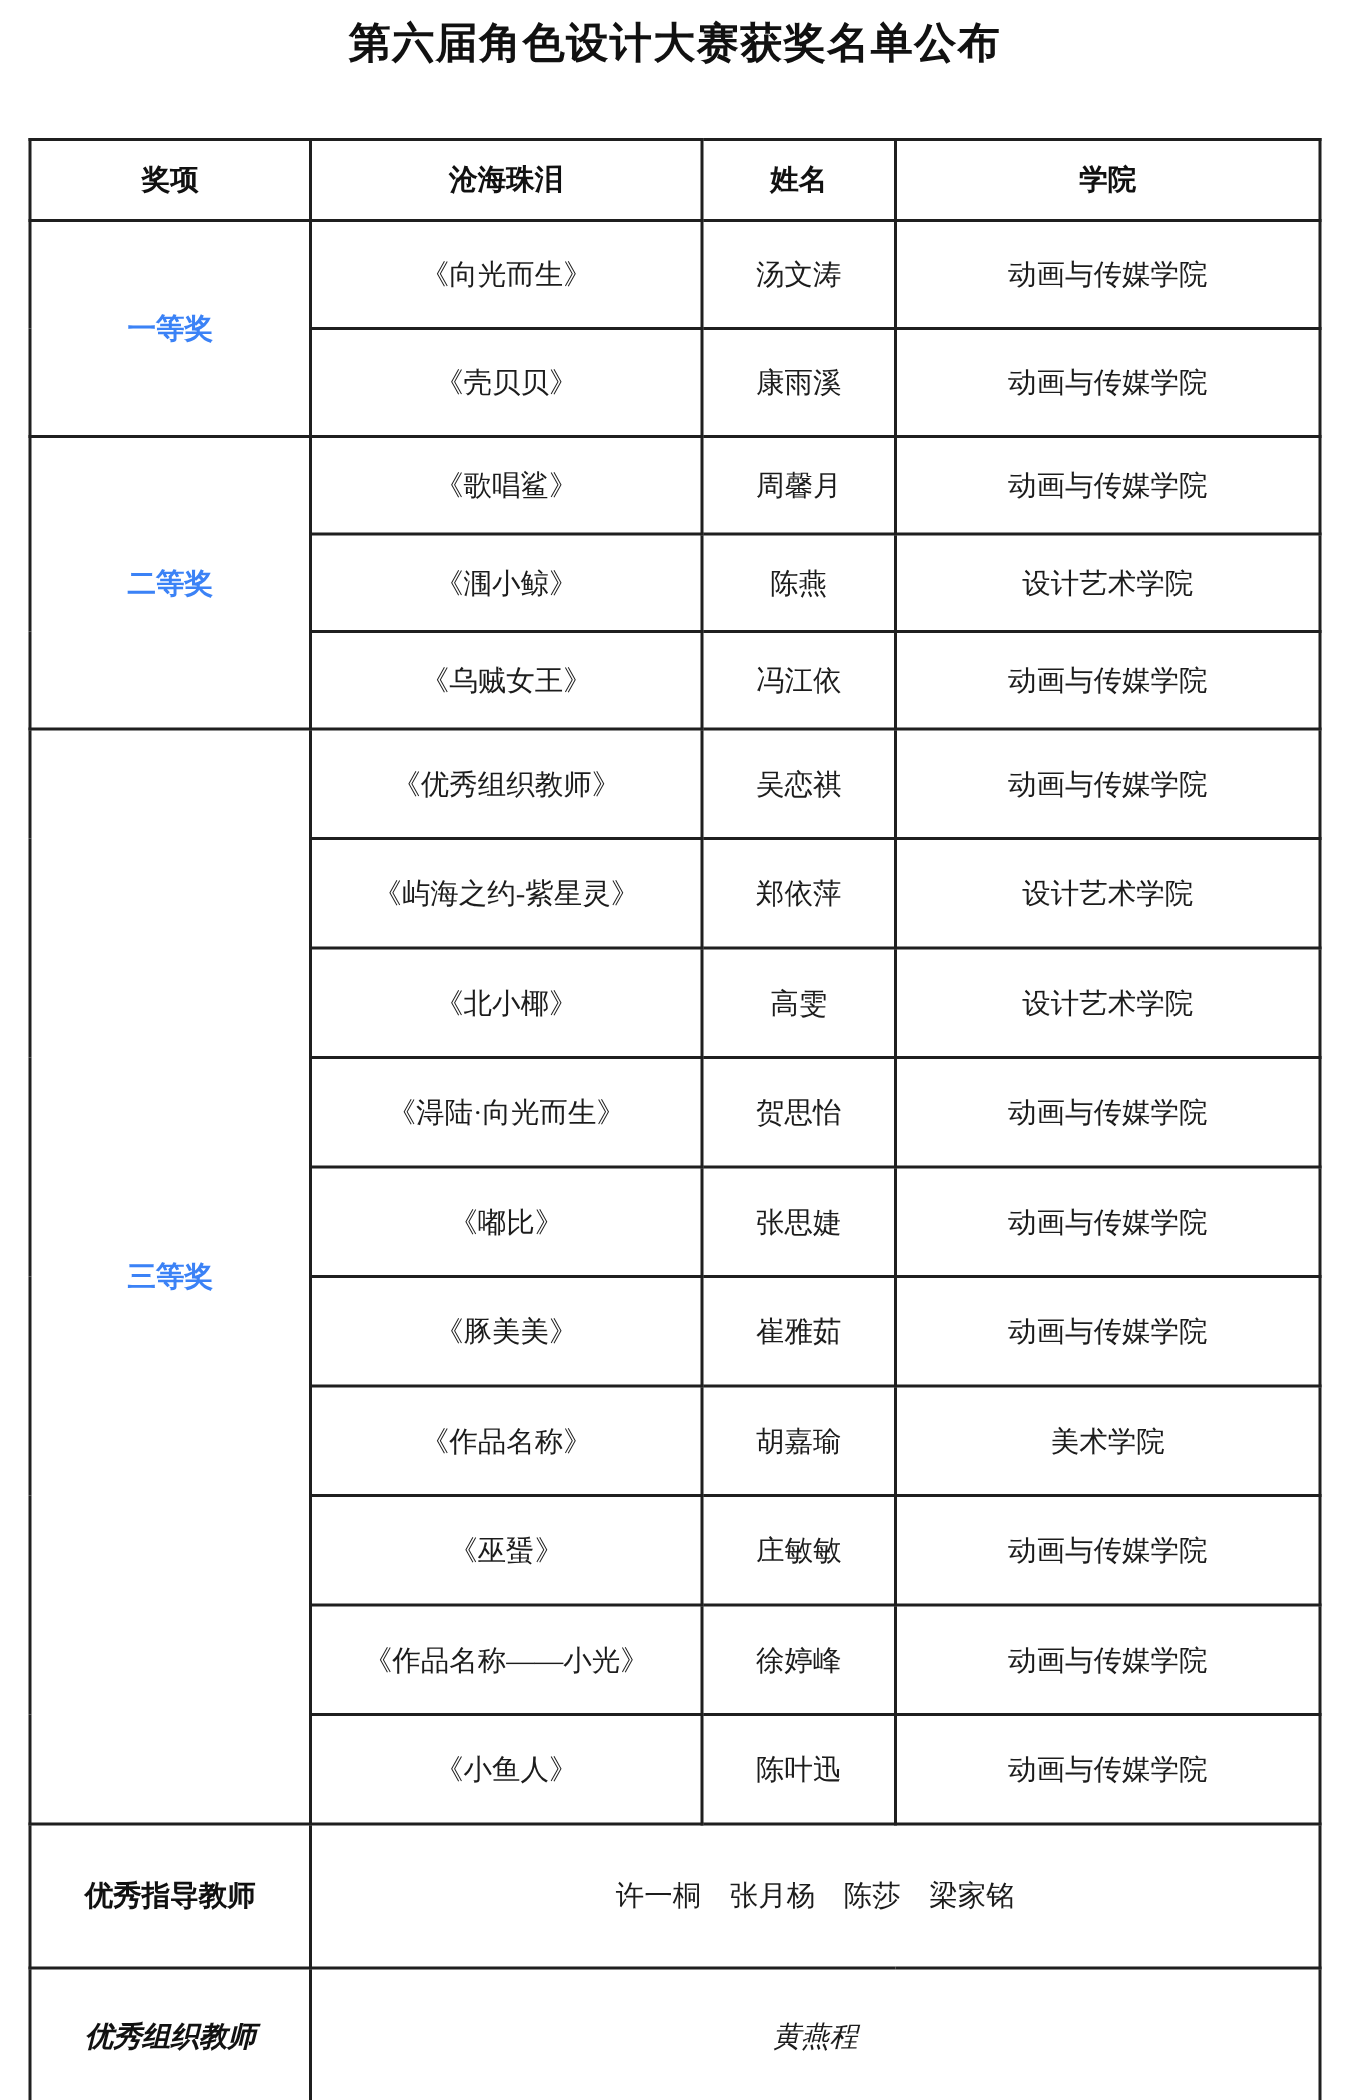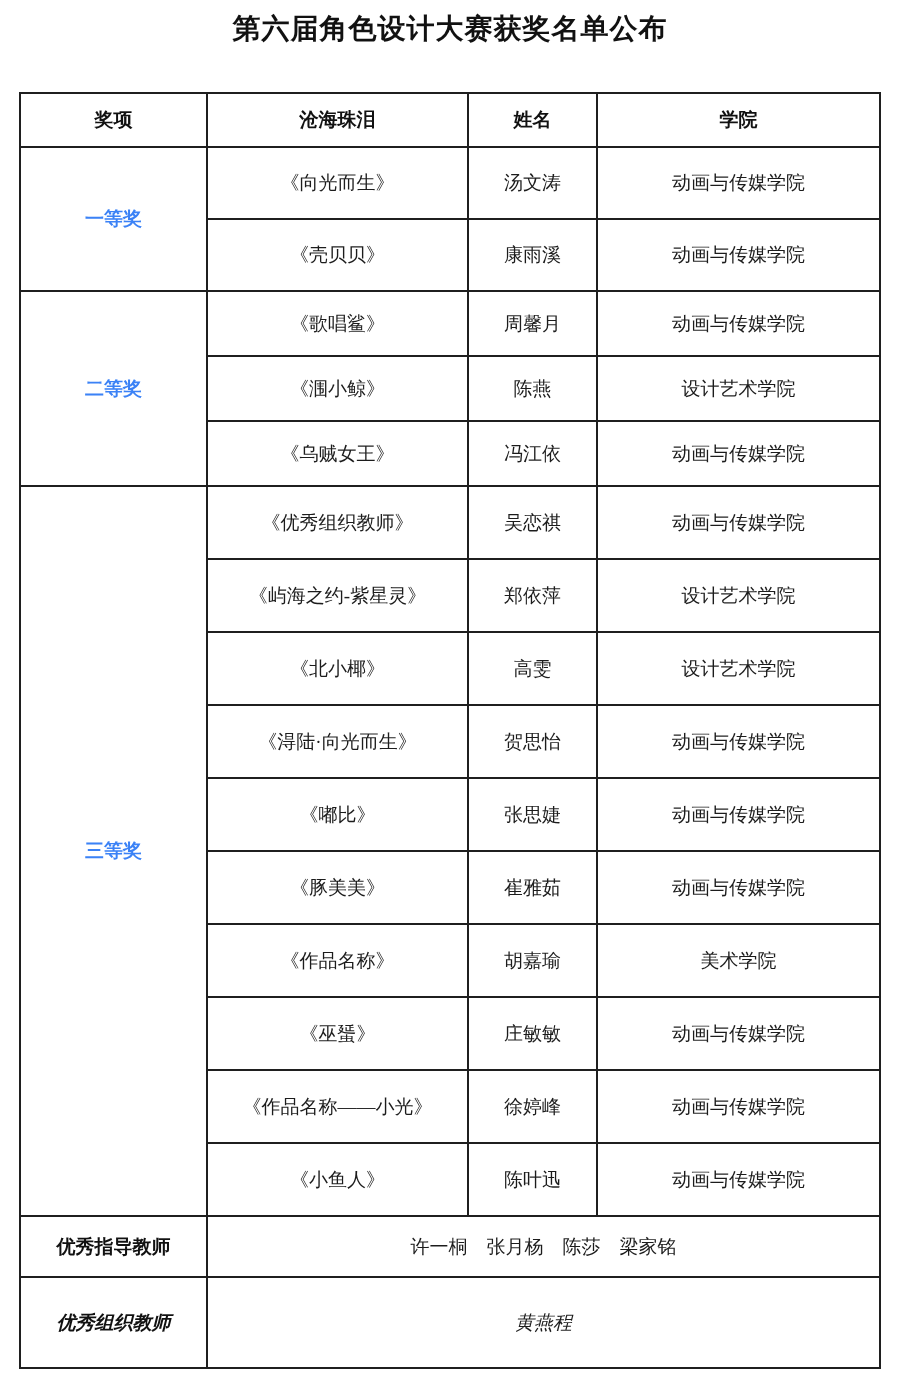--- a/index.html
+++ b/index.html
@@ -53,21 +53,21 @@
   }
   td.flabel {
     font-weight: bold;
     font-size: 20px;
     color: #111111;
   }
   tr.hrow  { height: 54px; }
   tr.r72   { height: 72px; }
   tr.r65   { height: 65px; }
   tr.r73   { height: 73px; }
-  tr.rf1   { height: 61px; }
+  tr.rf1   { height: 96px; }
   tr.rf2   { height: 91px; font-style: italic; }
 </style>
 </head>
 <body>
 
 <div class="page">
 
   <h1 class="doc-title">第六届角色设计大赛获奖名单公布</h1>
 
   <table class="awards">

